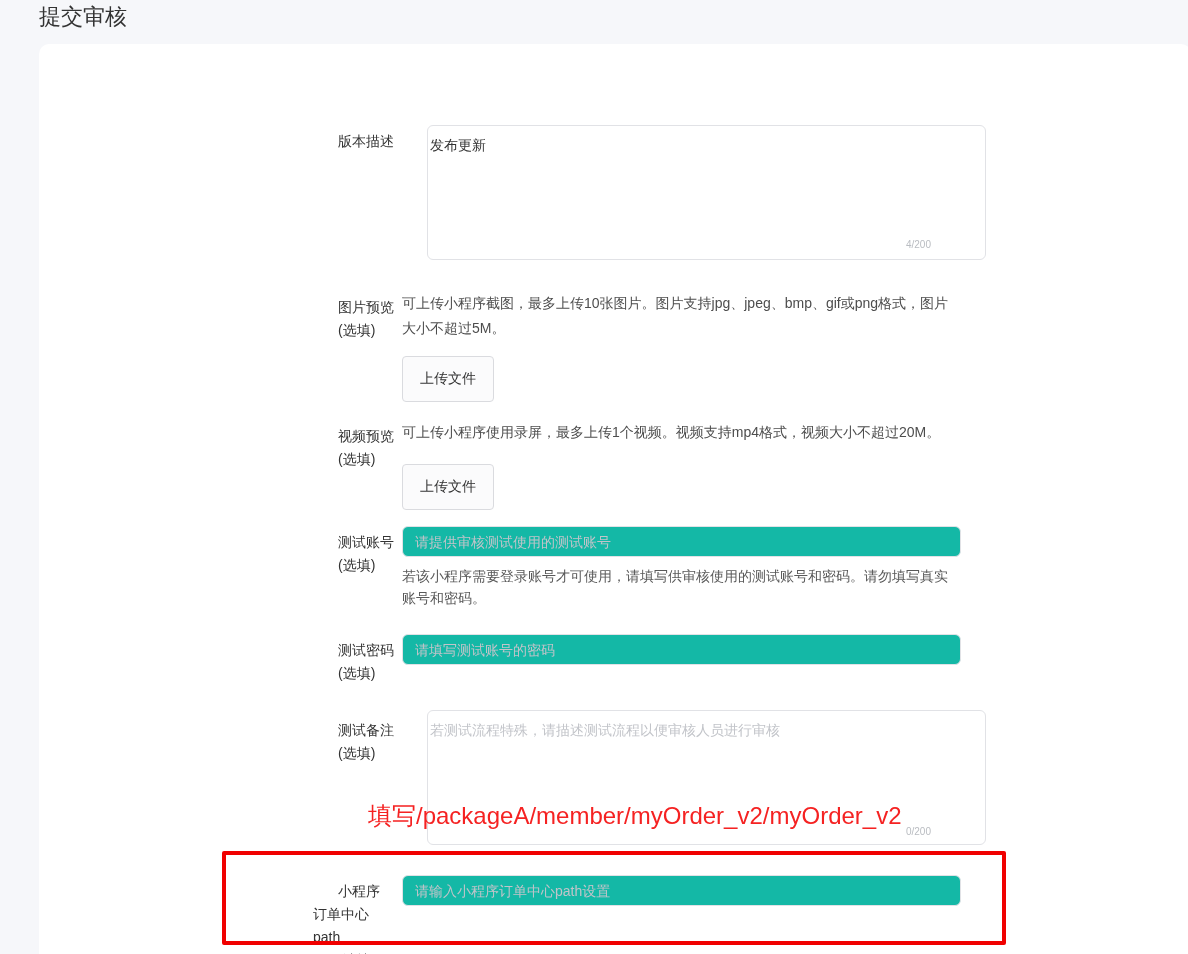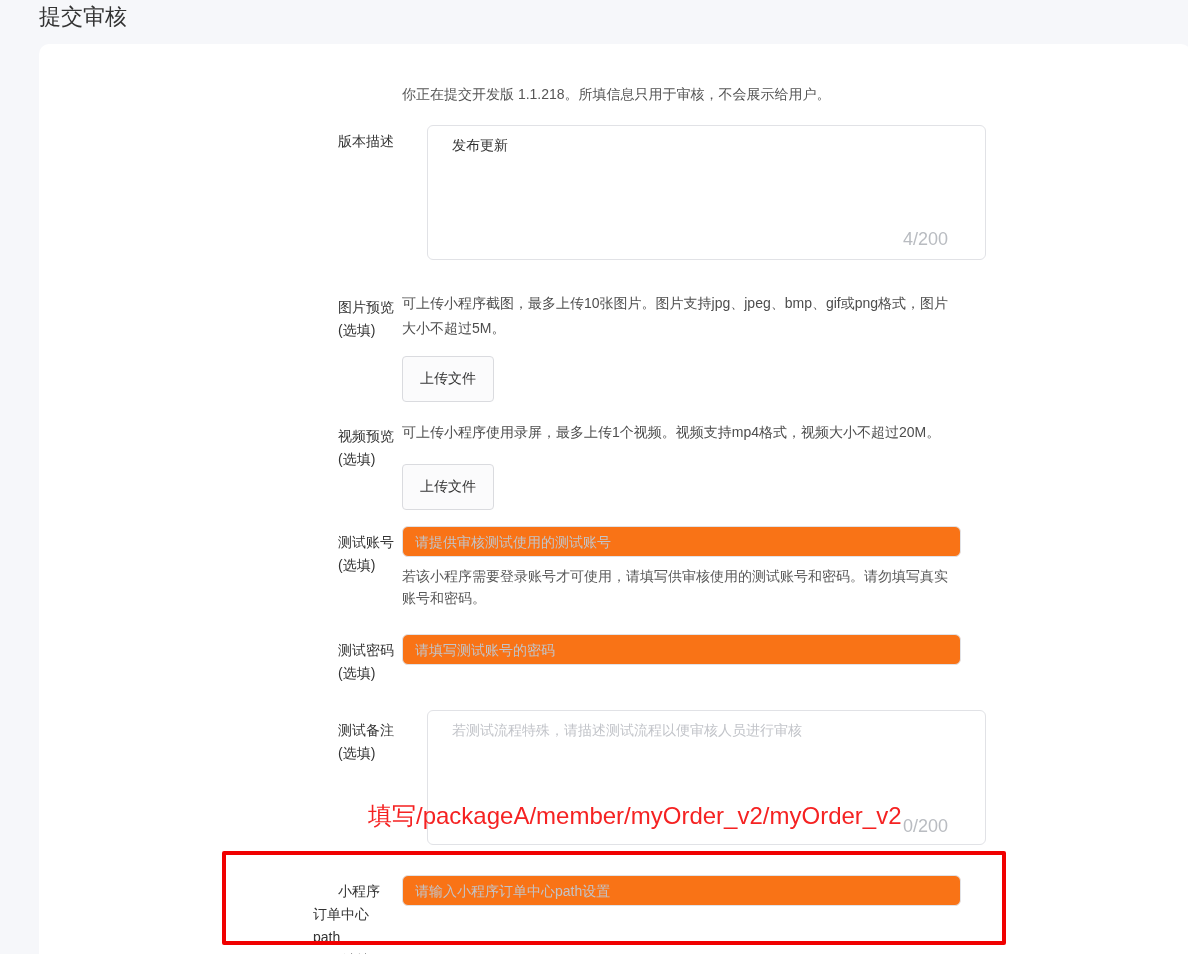--- a/index.html
+++ b/index.html
@@ -22,33 +22,33 @@
     position:absolute; left:249px; width:84px;
     font-size:14px; color:#333; line-height:23px;
   }
   .row-label .opt { display:block; color:#333; }
   .intro { font-size:14px; color:#555; line-height:20px; }
   .desc  { font-size:14px; color:#4d4d4d; line-height:25px; }
   .helper{ font-size:14px; color:#595959; line-height:22px; }
   .helper-light { font-size:14px; color:#999; line-height:22px; }
   input.text {
     width:559px; height:31px; border:1px solid #e1e2e6; border-radius:6px;
-    padding:4px 12px; font-size:14px; color:#333; outline:none; background:#f97316;
+    padding:4px 12px; font-size:14px; color:#333; outline:none; background:#14b8a6;
     font-family:inherit;
   }
   textarea.area {
     width:559px; height:135px; border:1px solid #e1e2e6; border-radius:6px;
-    padding:9px 24px; font-size:14px; color:#333; resize:none; outline:none;
+    padding:9px 2px; font-size:14px; color:#333; resize:none; outline:none;
     background:#fff; font-family:inherit; line-height:20px; display:block;
   }
   input::placeholder, textarea::placeholder { color:#c2c4c9; opacity:1; }
   .area-wrap { position:absolute; width:559px; height:135px; }
   .counter {
-    position:absolute; right:13px; bottom:10px;
-    font-size:18px; color:#b9bcc1; pointer-events:none;
+    position:absolute; right:30px; bottom:10px;
+    font-size:10px; color:#b9bcc1; pointer-events:none;
   }
   .btn-upload {
     height:46px; padding:0 17px; background:#fbfbfc;
     border:1px solid #dadbdf; border-radius:4px;
     font-size:14px; color:#333; cursor:pointer; font-family:inherit;
   }
   .link { color:#576b95; text-decoration:none; cursor:pointer; }
   .red-note {
     position:absolute; left:343px; top:800px; z-index:6;
     font-size:24px; color:#f52222; white-space:nowrap; font-weight:400;
@@ -58,21 +58,20 @@
     border:4px solid #f00000; border-radius:2px; z-index:5; pointer-events:none;
   }
 </style>
 </head>
 <body>
 
 <div class="page-title">提交审核</div>
 
 <div class="card">
 
-  <div class="abs intro" style="left:338px; top:40px; width:700px;">你正在提交开发版 1.1.218。所填信息只用于审核，不会展示给用户。</div>
 
   <div class="row-label" style="top:86px;">
     <span>版本描述</span>
   </div>
   <div class="area-wrap" style="left:338px; top:81px;">
     <textarea class="area" style="">发布更新</textarea>
     <span class="counter">4/200</span>
   </div>
 
   <div class="row-label" style="top:252px;">

